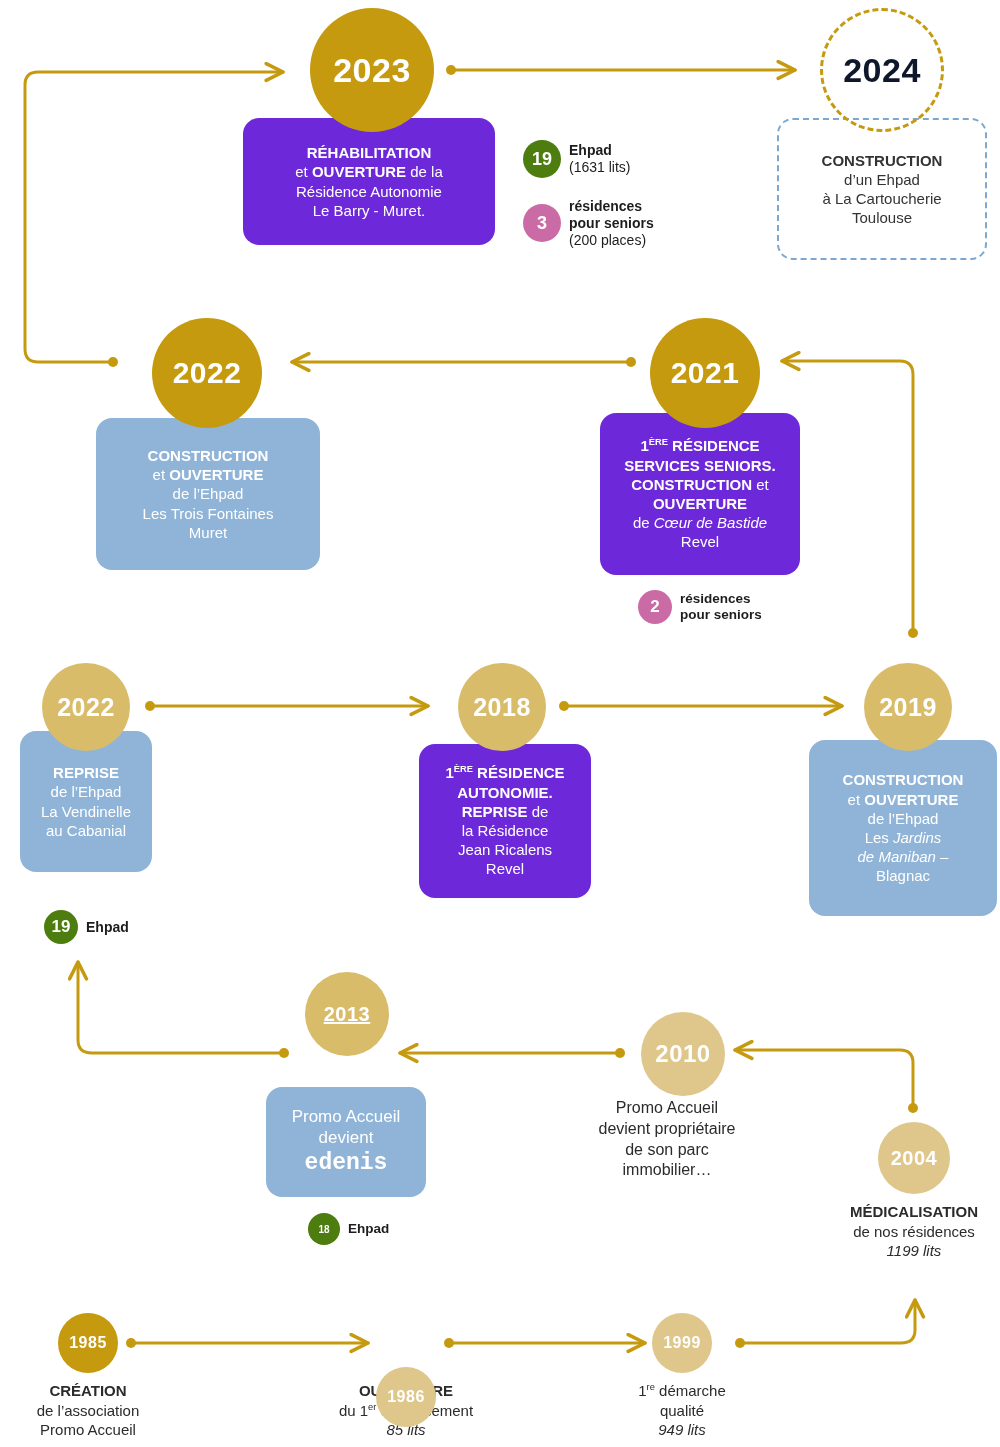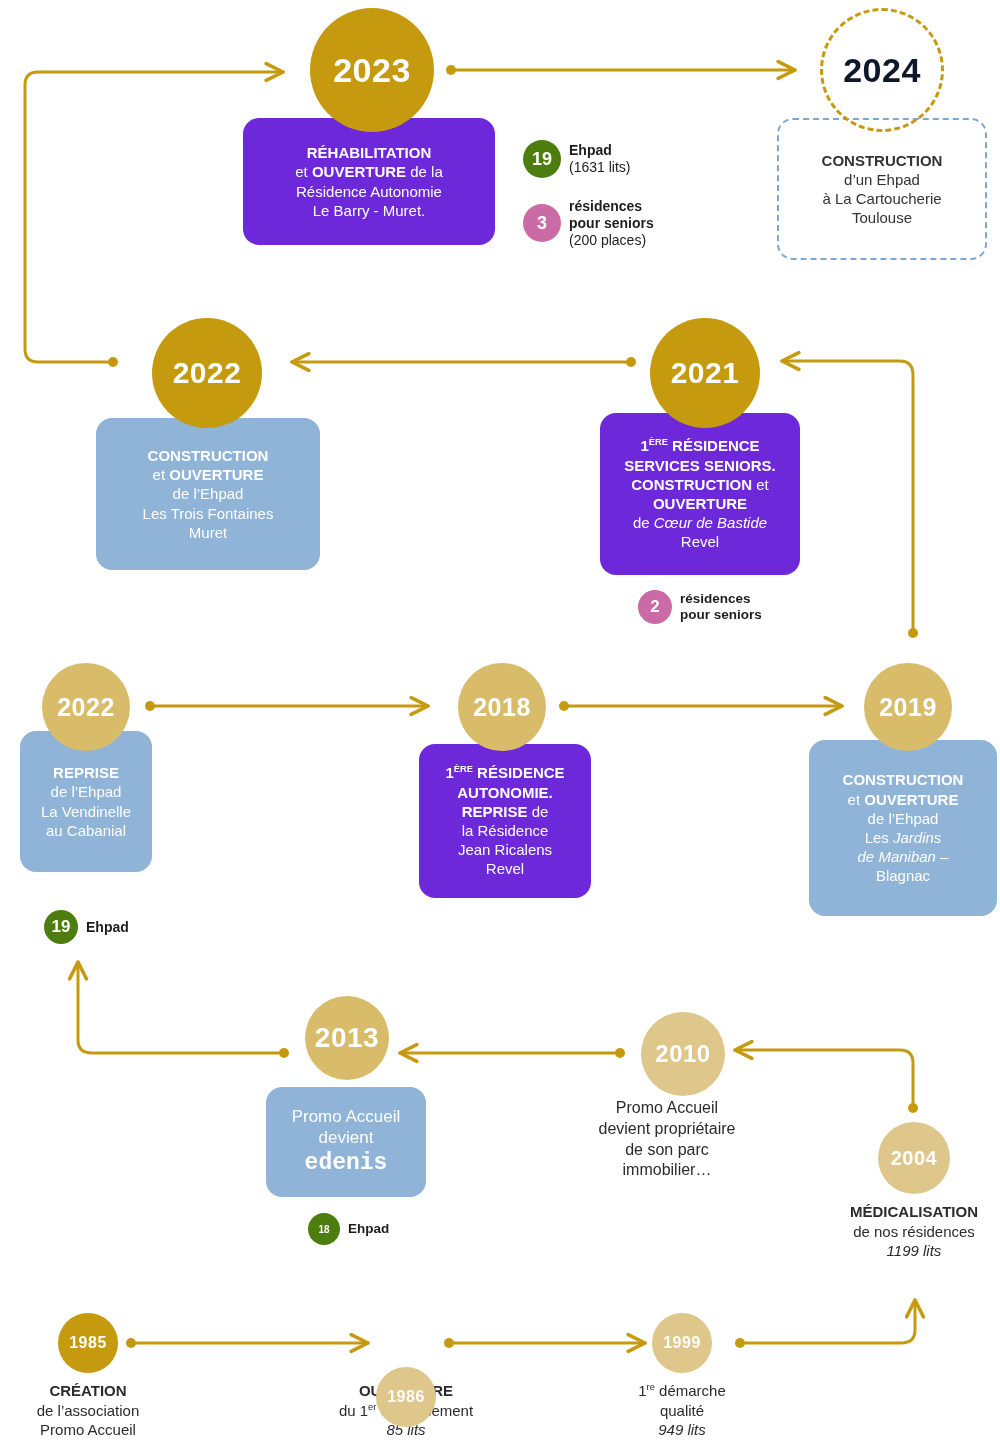--- a/index.html
+++ b/index.html
@@ -220,21 +220,21 @@
 
   <div class="card blue" style="left:809px;top:740px;width:188px;height:176px;font-size:15px;">
     <div><b>CONSTRUCTION</b></div>
     <div><span>et </span><b>OUVERTURE</b></div>
     <div>de l’Ehpad</div>
     <div><span>Les </span><span class="it">Jardins</span></div>
     <div><span class="it">de Maniban</span><span> –</span></div>
     <div>Blagnac</div>
   </div>
 
-  <div class="yearcircle yc-mid" style="left:305px;top:996px;width:84px;height:84px;font-size:28px;">
+  <div class="yearcircle yc-mid" style="left:305px;top:972px;width:84px;height:84px;font-size:20px;text-decoration:underline;">
     <span>2013</span>
   </div>
 
   <div class="card blue" style="left:266px;top:1087px;width:160px;height:110px;font-size:17px;">
     <div>Promo Accueil</div>
     <div>devient</div>
     <div style="font-size:23px;font-family:Liberation Mono, monospace;"><b>edenis</b></div>
   </div>
 
   <div class="badge" style="left:308px;top:1213px;">

